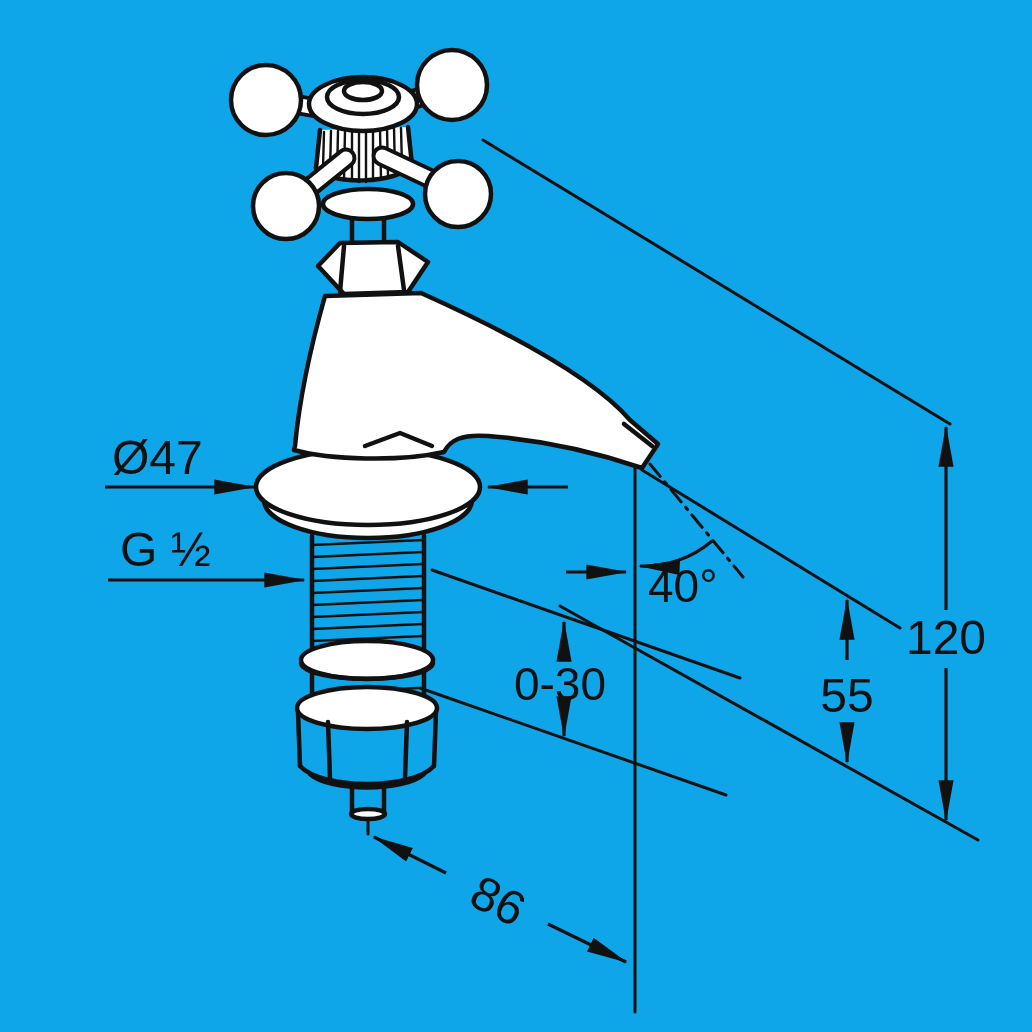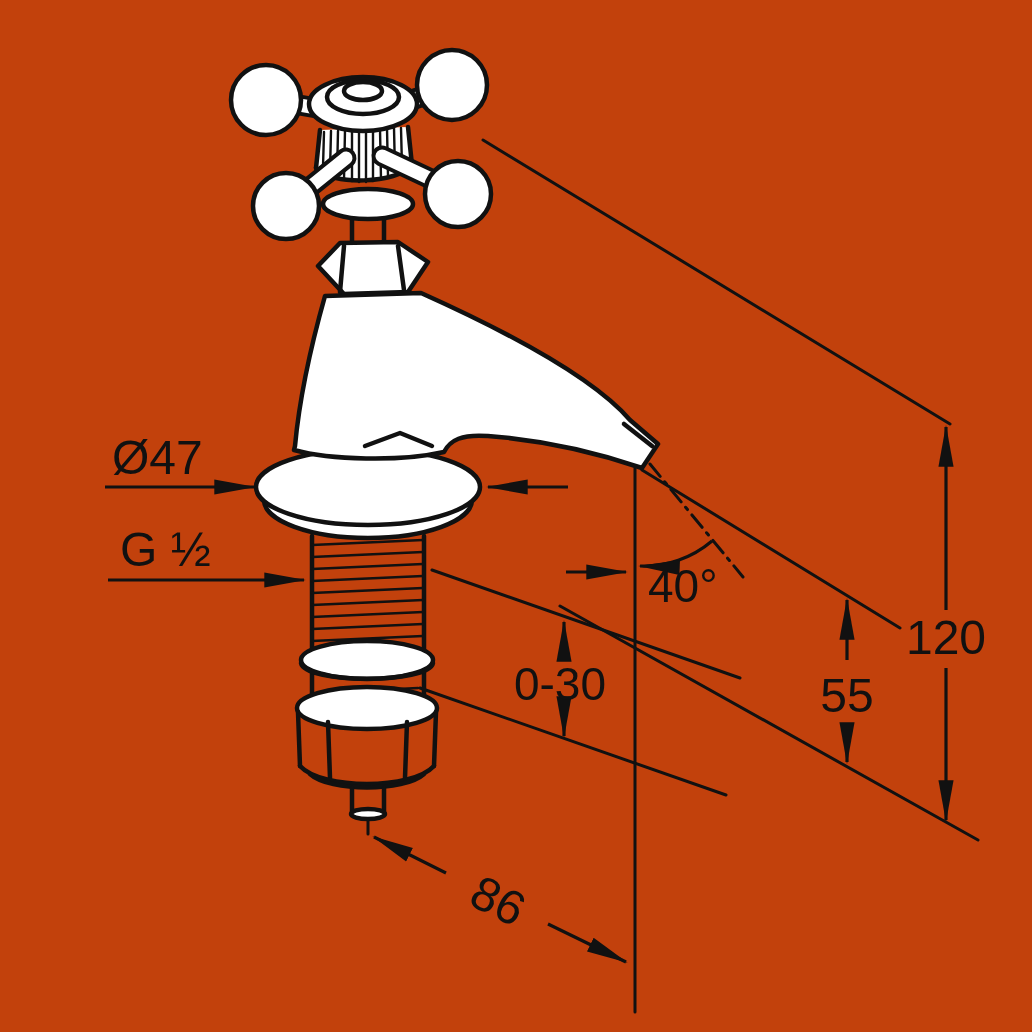--- a/index.html
+++ b/index.html
@@ -5,21 +5,21 @@
   html, body {
     margin: 0;
     padding: 0;
     background: #ffffff;
     font-family: "Liberation Sans", sans-serif;
   }
   .canvas {
     position: relative;
     width: 1032px;
     height: 1032px;
-    background: #c2410c;
+    background: #0ea5e9;
     overflow: hidden;
   }
   svg { display: block; }
   .outline  { fill: #ffffff; stroke: #111111; stroke-width: 4.5; stroke-linejoin: round; stroke-linecap: round; }
   .stroke   { fill: none;    stroke: #111111; stroke-width: 4.5; stroke-linejoin: round; stroke-linecap: round; }
   .thin     { fill: none;    stroke: #111111; stroke-width: 3;   stroke-linecap: round; }
   .dim      { fill: none;    stroke: #111111; stroke-width: 3.2; stroke-linecap: butt; }
   .hatch    { fill: none;    stroke: #111111; stroke-width: 2.4; stroke-linecap: round; }
   .spoke-b  { fill: none;    stroke: #111111; stroke-width: 21;  stroke-linecap: round; }
   .spoke-w  { fill: none;    stroke: #ffffff; stroke-width: 13;  stroke-linecap: round; }

